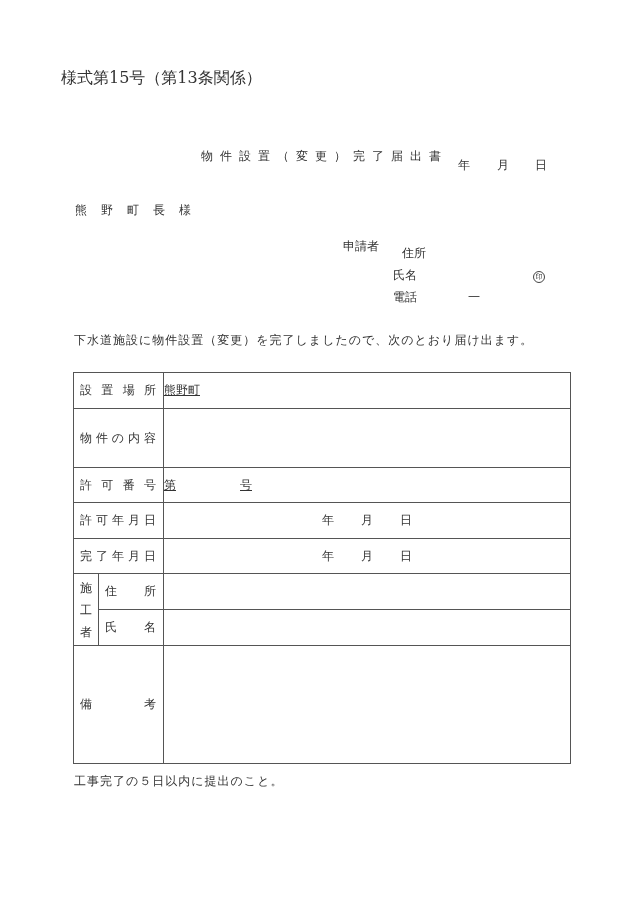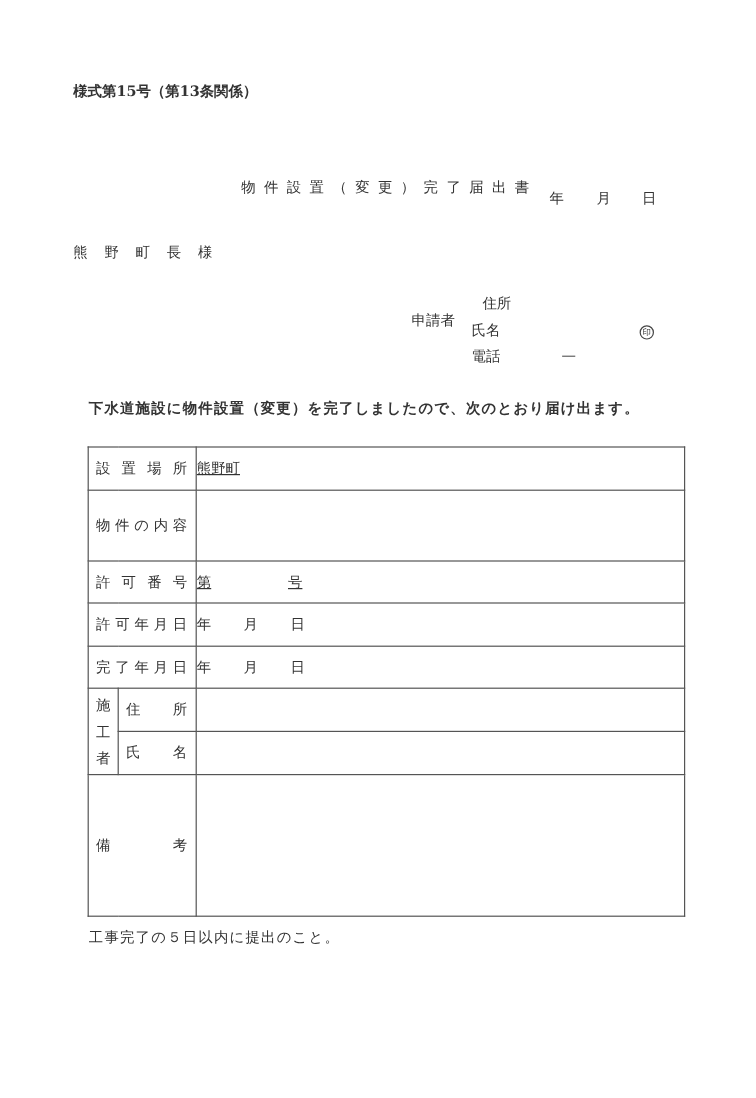--- a/index.html
+++ b/index.html
@@ -1,51 +1,51 @@
 <!DOCTYPE html>
 <html><head>
 <meta charset="utf-8">
 <style>
   html, body { margin:0; padding:0; background:#ffffff; }
   body { width:630px; height:915px; position:relative; overflow:hidden;
          font-family:"DejaVu Serif","Liberation Serif",serif; color:#333; font-size:12px; }
   .abs { position:absolute; white-space:nowrap; }
-  .form-no { left:61px; top:68px; font-size:12px;font-weight:bold; }
+  .form-no { left:61px; top:68px; font-size:16px; }
   .title { left:201px; top:114px; font-size:12px; letter-spacing:7px;margin-top:34px; }
   .date { top:157px; font-size:12px; }
-  .addressee { left:61px; top:202px; font-size:12px; letter-spacing:14px; }
+  .addressee { left:75px; top:202px; font-size:12px; letter-spacing:14px; }
   .app { font-size:12px; }
-  .intro { left:74px; top:332px; font-size:12px; letter-spacing:1px;font-weight:bold; }
+  .intro { left:74px; top:332px; font-size:12px; letter-spacing:1px; }
   .note { left:74px; top:773px; font-size:12px; letter-spacing:1px; }
   .seal { display:inline-block; width:10px; height:10px; border:1px solid #444; border-radius:50%;
           font-size:7px; line-height:10px; text-align:center; }
   table.form { position:absolute; left:73px; top:372px; width:498px; border-collapse:collapse; }
   table.form td { border:1px solid #555; padding:0; font-size:12px; vertical-align:middle; }
   .lbl { width:89px; }
   .spread { display:flex; justify-content:space-between; padding:0 7px 0 6px; }
   .val { padding-left:7px;text-decoration:underline; }
   .valind { padding-left:17px;text-decoration:underline; }
-  .datecell { padding-left:56px; }
+  .datecell { padding-left:56px;text-align:center; }
   .datecell span { display:inline-block; }
   .vert { width:24px; text-align:center; line-height:22px; }
   .sub { width:64px; }
 </style>
 </head>
 <body>
 
 <div class="abs form-no">様式第15号（第13条関係）</div>
 <div class="abs title">物件設置（変更）完了届出書</div>
 
 <div class="abs date" style="left:458px">年</div>
 <div class="abs date" style="left:497px">月</div>
 <div class="abs date" style="left:535px">日</div>
 
 <div class="abs addressee">熊野町長様</div>
 
-<div class="abs app" style="left:343px;top:259px">申請者</div>
+<div class="abs app" style="left:343px;top:238px">申請者</div>
 <div class="abs app" style="left:402px;top:245px">住所</div>
 <div class="abs app" style="left:393px;top:267px">氏名</div>
 <div class="abs app" style="left:533px;top:268px"><span class="seal">印</span></div>
 <div class="abs app" style="left:393px;top:289px">電話</div>
 <div class="abs app" style="left:468px;top:289px">—</div>
 
 <div class="abs intro">下水道施設に物件設置（変更）を完了しましたので、次のとおり届け出ます。</div>
 
 <table class="form">
   <tbody>

